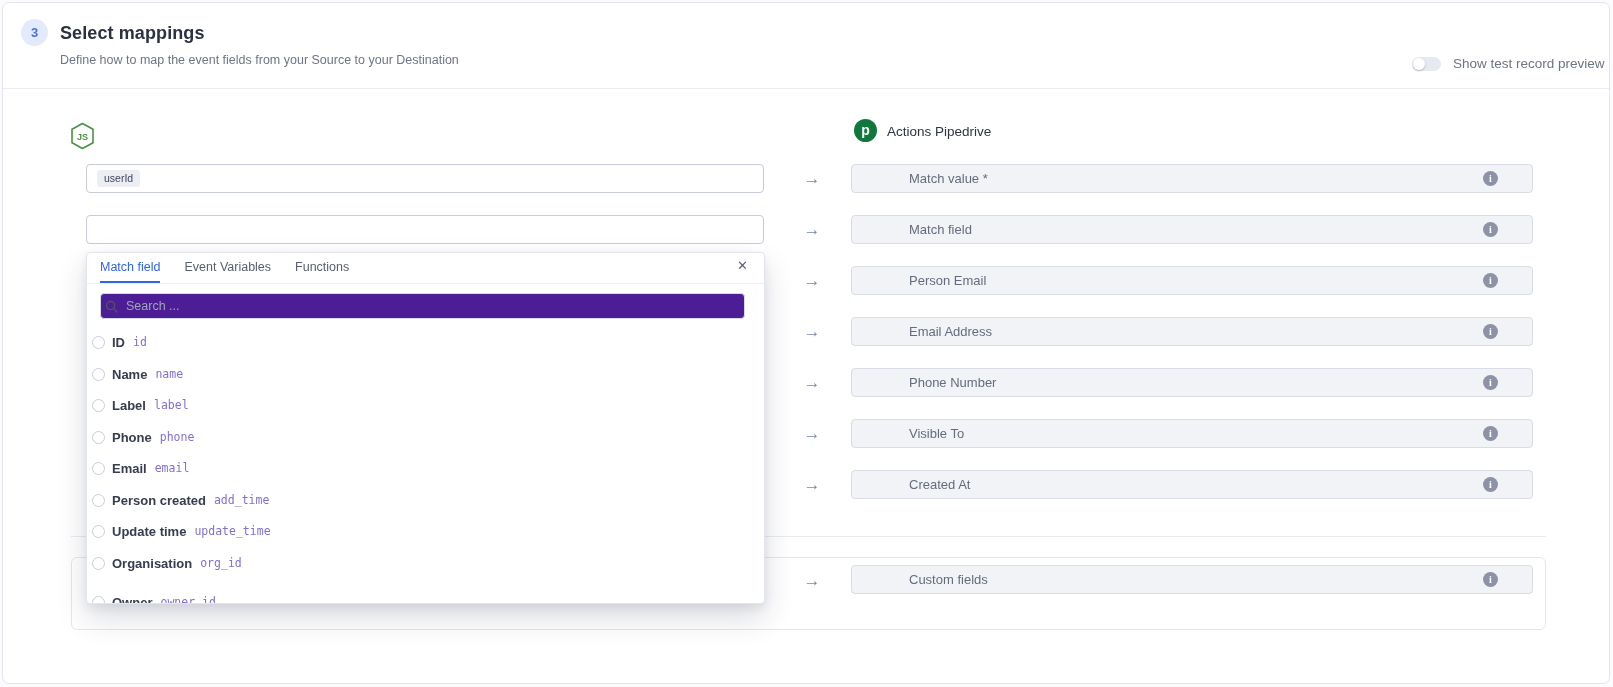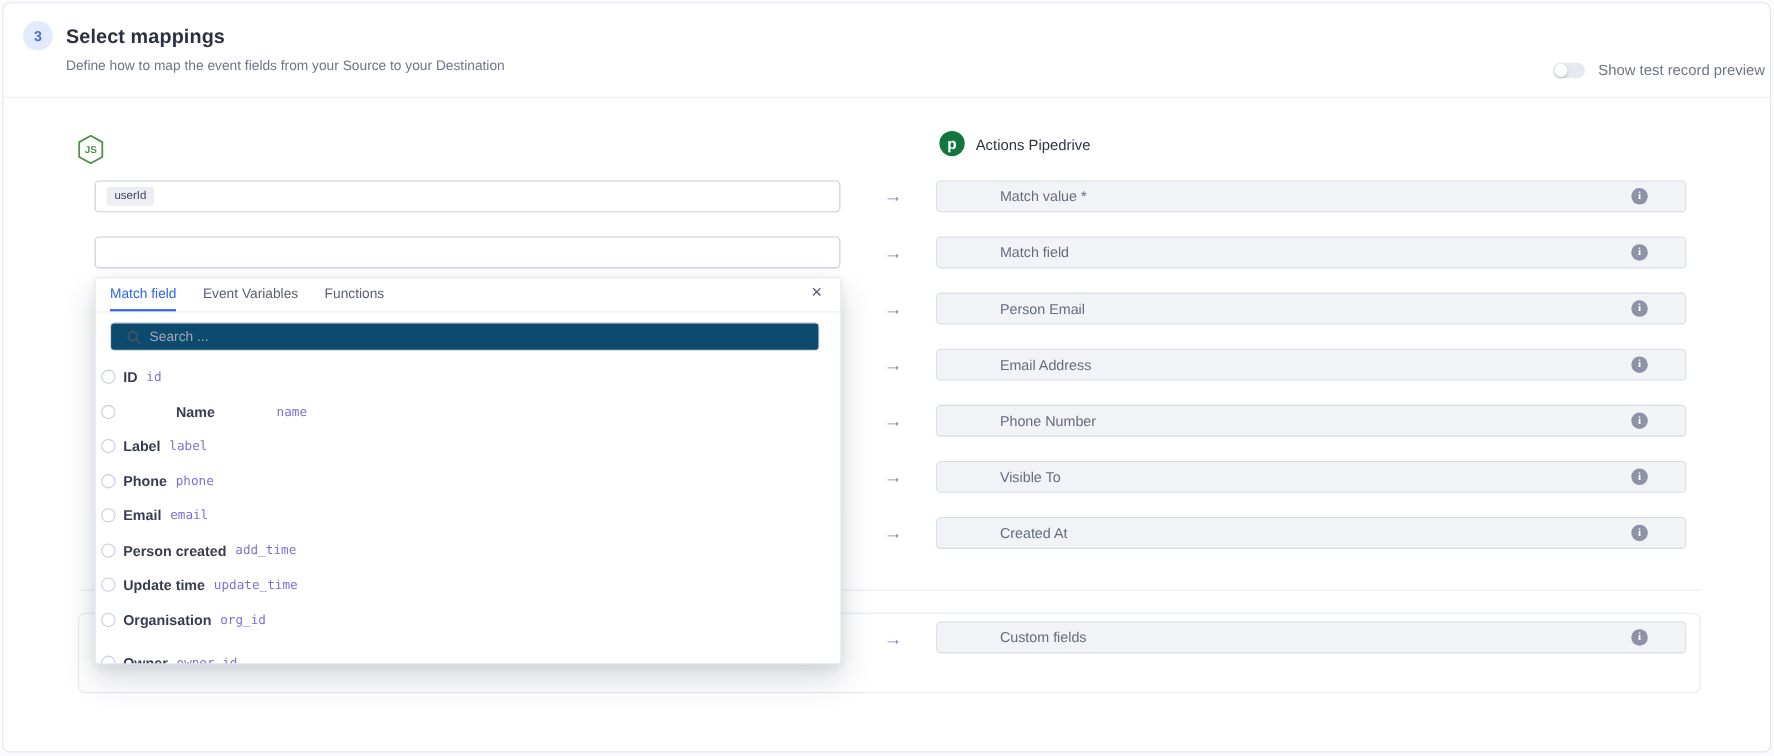--- a/index.html
+++ b/index.html
@@ -53,21 +53,21 @@
   .dd { position:absolute; left:83px; top:249px; width:679px; height:352px; background:#fff;
         border:1px solid #e2e5ec; border-radius:4px; overflow:hidden; z-index:10;
         box-shadow:0 14px 30px rgba(30,36,70,.16), 0 4px 10px rgba(30,36,70,.08); }
   .dd-tabs { position:absolute; left:0; top:0; right:0; height:31px; border-bottom:1px solid #eef0f4;
              display:flex; align-items:stretch; padding-left:13px; }
   .dd-tab { font-size:12.5px; color:#595f71; margin-right:24px; display:flex; align-items:center;
             border-bottom:2px solid transparent; cursor:pointer; }
   .dd-tab.active { color:#3164e8; border-bottom-color:#3164e8; }
   .dd-close { position:absolute; right:16px; top:6px; font-size:13px; color:#5a6173; cursor:pointer; line-height:1; }
   .dd-search { position:absolute; left:13px; top:40px; width:645px; height:26px; border:1px solid #d8dbe4;
-               border-radius:4px; display:flex; align-items:center; padding-left:14px; background:#0c4a6e; }
+               border-radius:4px; display:flex; align-items:center; padding-left:4px; background:#4c1d95; }
   .dd-search svg { flex:0 0 auto; }
   .dd-search-ph { margin-left:8px; font-size:12.5px; color:#a0a6b4; }
   .opt { position:absolute; left:0; width:100%; height:18px; display:flex; align-items:center;
          padding-left:5px; cursor:pointer; }
   .radio { width:13px; height:13px; border:1.5px solid #c8cce0; border-radius:50%; background:#fff; flex:0 0 auto; }
   .opt-label { margin-left:7px; font-size:13px; font-weight:600; color:#373c4f; }
   .opt-code { margin-left:8px; font-family:"DejaVu Sans Mono", monospace; font-size:11.5px; color:#7f71d2; }
 </style>
 </head>
 <body>
@@ -159,21 +159,21 @@
           <line x1="9.3" y1="9.3" x2="13" y2="13" stroke="#4b5563" stroke-width="1.5" stroke-linecap="round"></line>
         </svg>
         <span class="dd-search-ph">Search ...</span>
       </div>
 
       <div class="opt" style="top:80px;">
         <span class="radio"></span>
         <span class="opt-label">ID</span>
         <span class="opt-code">id</span>
       </div>
-      <div class="opt" style="top:112px;gap:48px;">
+      <div class="opt" style="top:112px;">
         <span class="radio"></span>
         <span class="opt-label">Name</span>
         <span class="opt-code">name</span>
       </div>
       <div class="opt" style="top:143px;">
         <span class="radio"></span>
         <span class="opt-label">Label</span>
         <span class="opt-code">label</span>
       </div>
       <div class="opt" style="top:175px;">

